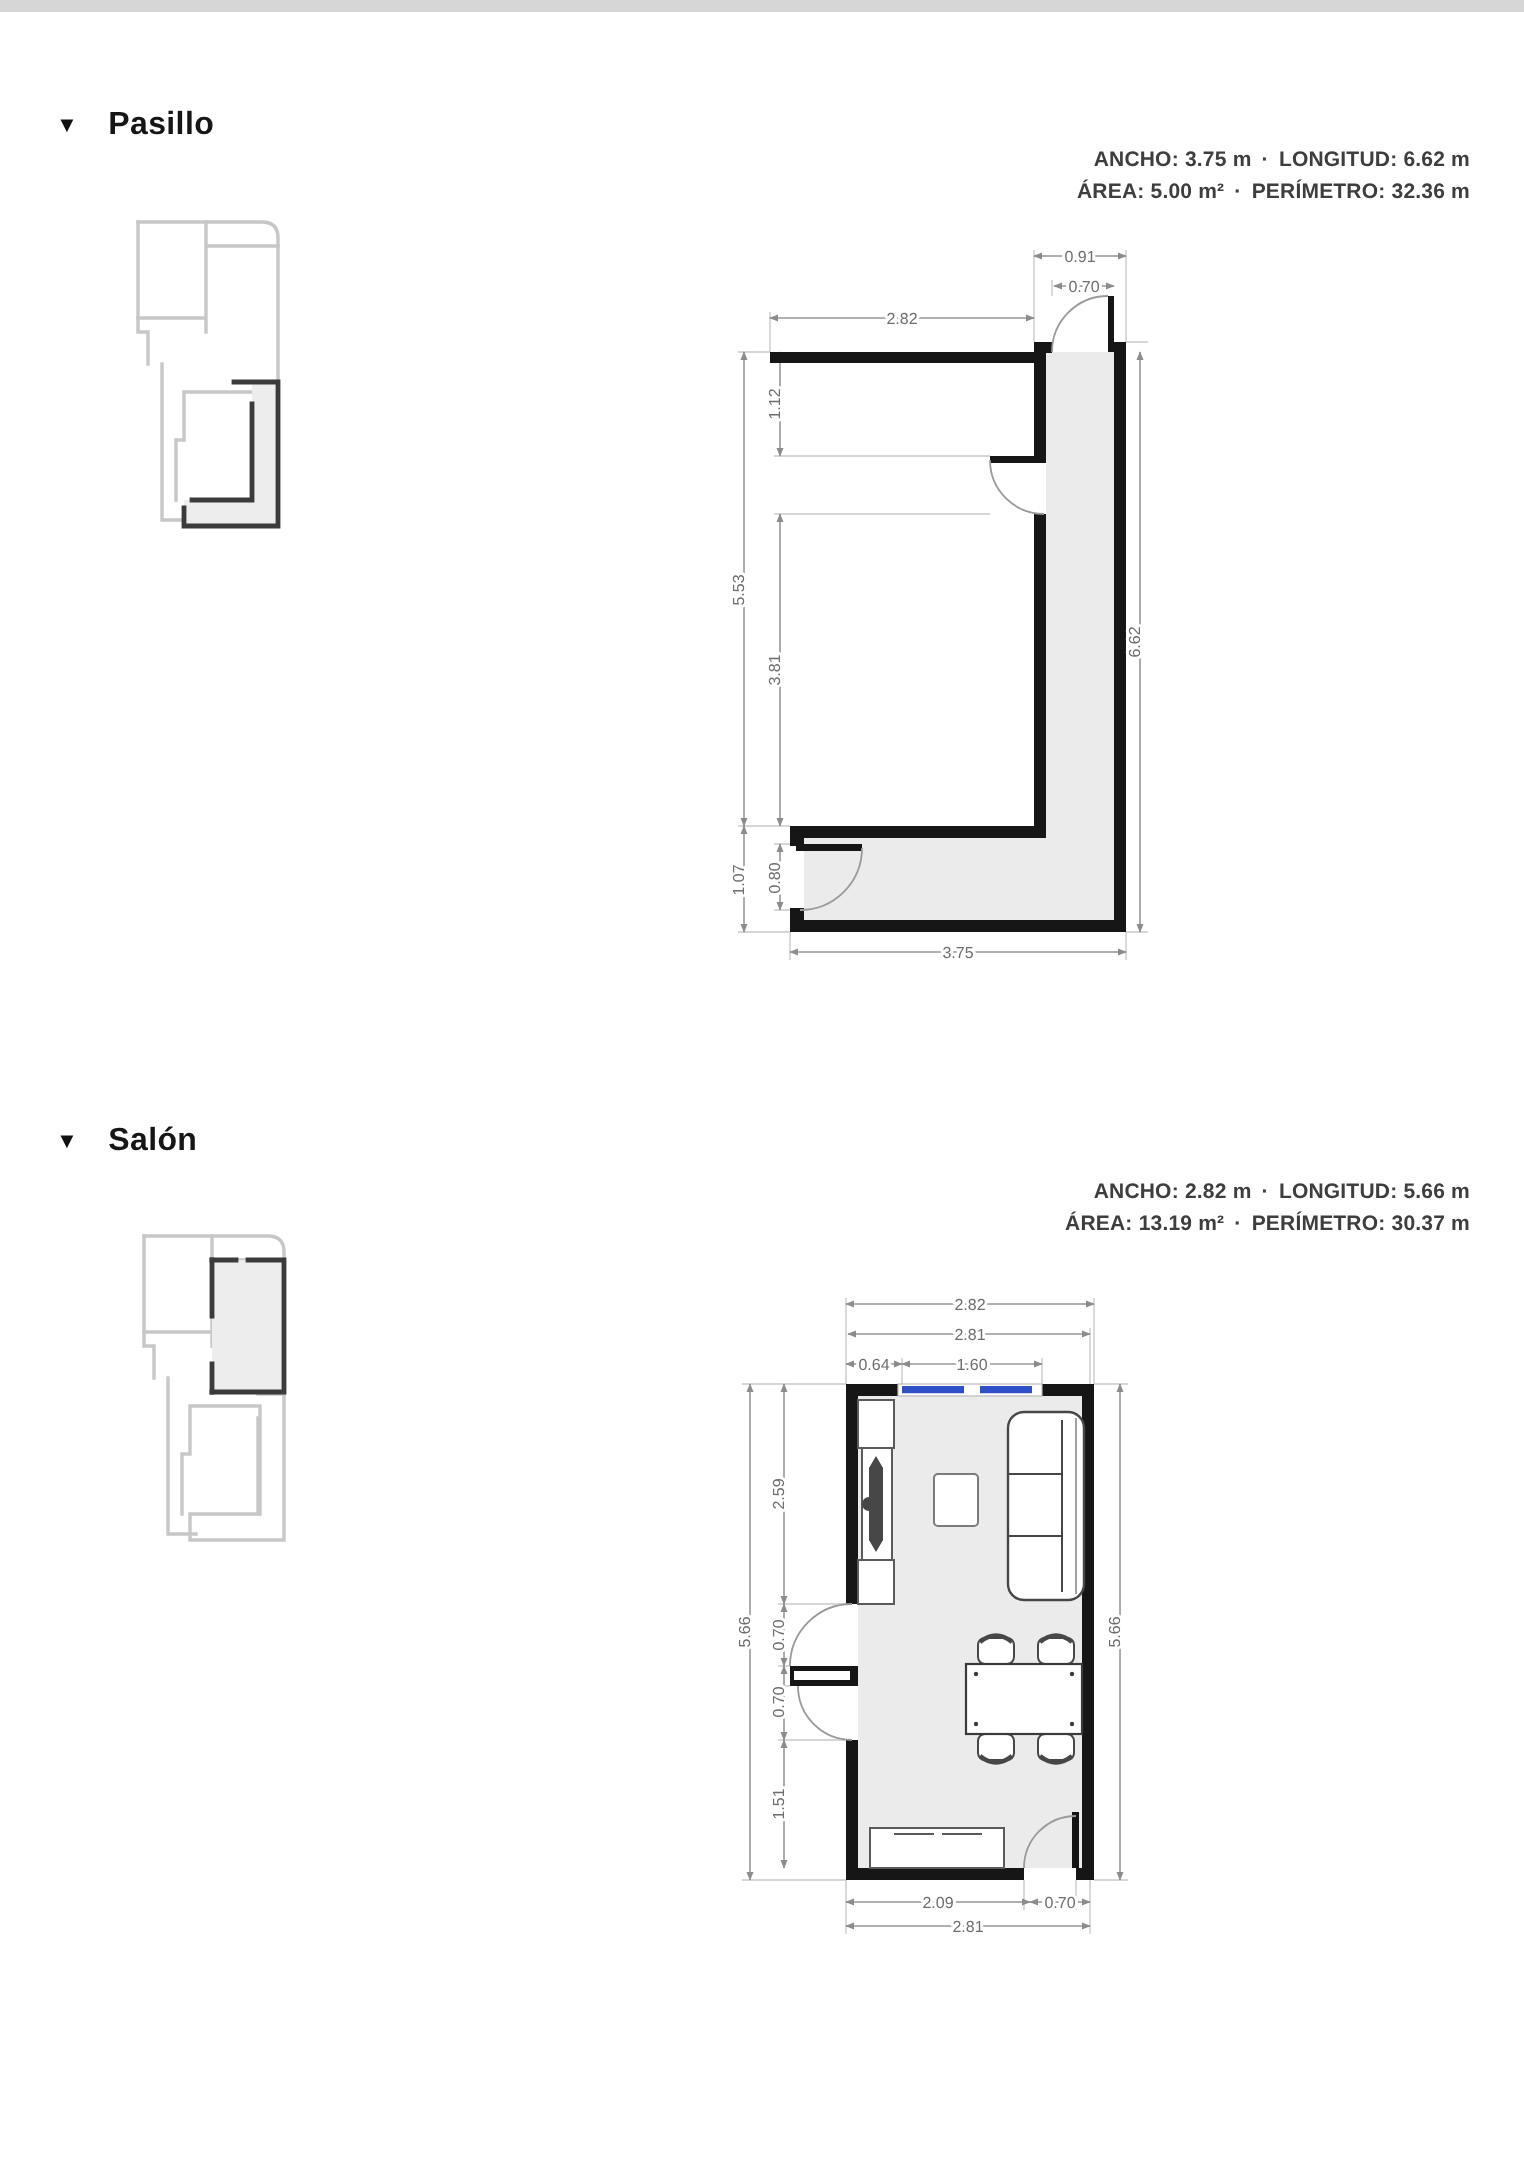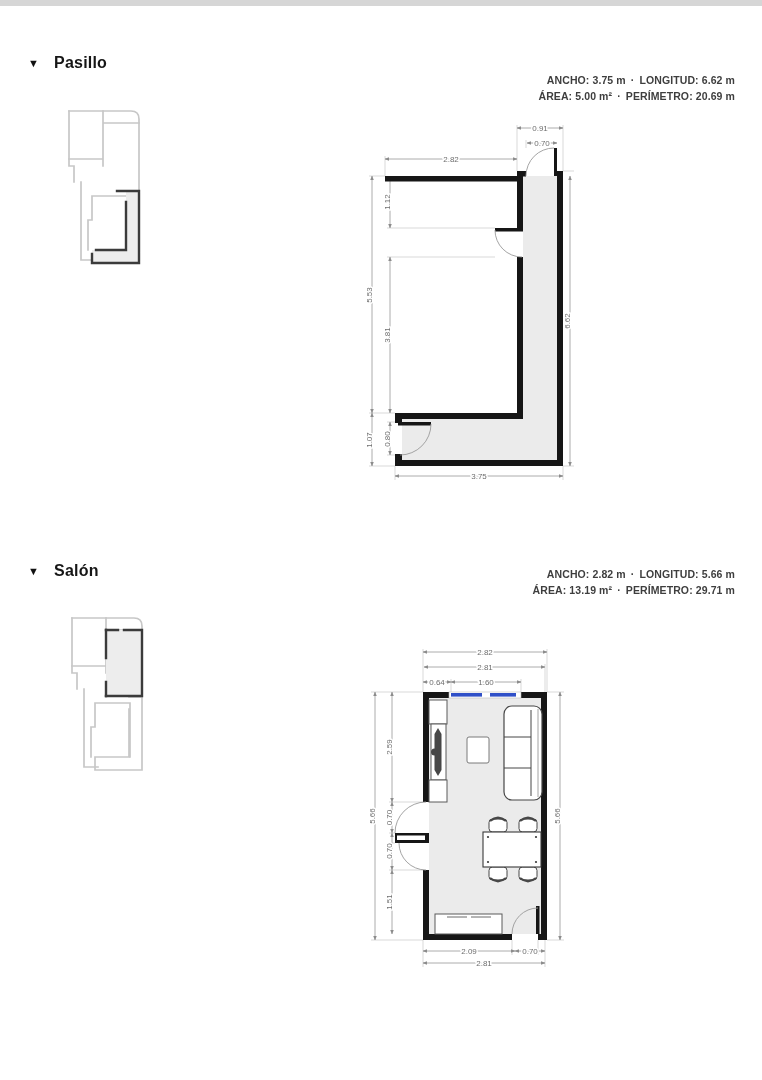--- a/index.html
+++ b/index.html
@@ -44,21 +44,21 @@
 
 <div class="top-bar"></div>
 
 <div class="sec-head" style="top:54px;">
   <span class="tri">▼</span>
   <span>Pasillo</span>
 </div>
 
 <div class="stats" style="top:56px;margin-top:16px;">
   <div><span>ANCHO:</span> <span>3.75 m</span> <span class="sep">·</span> <span>LONGITUD:</span> <span>6.62 m</span></div>
-  <div><span>ÁREA:</span> <span>5.00 m²</span> <span class="sep">·</span> <span>PERÍMETRO:</span> <span>20.69 m</span></div>
+  <div><span>ÁREA:</span> <span>5.00 m²</span> <span class="sep">·</span> <span>PERÍMETRO:</span> <span>32.36 m</span></div>
 </div>
 
 <svg style="left:55px;top:103px;" width="120" height="175" viewBox="0 0 120 175">
   <g>
     <path class="mm-light" d="M14,8 H76 Q84,8 84,16 V87"></path>
     <path class="mm-light" d="M14,8 V63 H19 V79"></path>
     <path class="mm-light" d="M48,8 V63 M14,56 H48 M48,20 H84"></path>
     <path class="mm-light" d="M26,79 V157 H40"></path>
     <path class="mm-light" d="M37,93 H72 V147 M37,93 V117 H33 M33,117 V147"></path>
   </g>
@@ -133,23 +133,23 @@
     <text class="dlab" x="215" y="226" transform="rotate(-90 215 226)">6.62</text>
     <text class="dlab" x="124" y="383.8">3.75</text>
   </g>
 </svg>
 
 <div class="sec-head" style="top:562px;">
   <span class="tri">▼</span>
   <span>Salón</span>
 </div>
 
-<div class="stats" style="top:566px;">
+<div class="stats" style="top:588px;">
   <div><span>ANCHO:</span> <span>2.82 m</span> <span class="sep">·</span> <span>LONGITUD:</span> <span>5.66 m</span></div>
-  <div><span>ÁREA:</span> <span>13.19 m²</span> <span class="sep">·</span> <span>PERÍMETRO:</span> <span>29.71 m</span></div>
+  <div><span>ÁREA:</span> <span>13.19 m²</span> <span class="sep">·</span> <span>PERÍMETRO:</span> <span>30.37 m</span></div>
 </div>
 
 <svg style="left:58px;top:610px;" width="120" height="175" viewBox="0 0 120 175">
   <g>
     <path class="mm-light" d="M14,8 H76 Q84,8 84,16 V87"></path>
     <path class="mm-light" d="M14,8 V63 H19 V79"></path>
     <path class="mm-light" d="M48,8 V63 M14,56 H48 M48,20 H84"></path>
     <path class="mm-light" d="M26,79 V157 H40"></path>
     <path class="mm-light" d="M37,93 H72 V147 M37,93 V117 H33 M33,117 V147"></path>
     <path class="mm-light" d="M71,87 H84 V160 H37 V147 H71 V99"></path>

